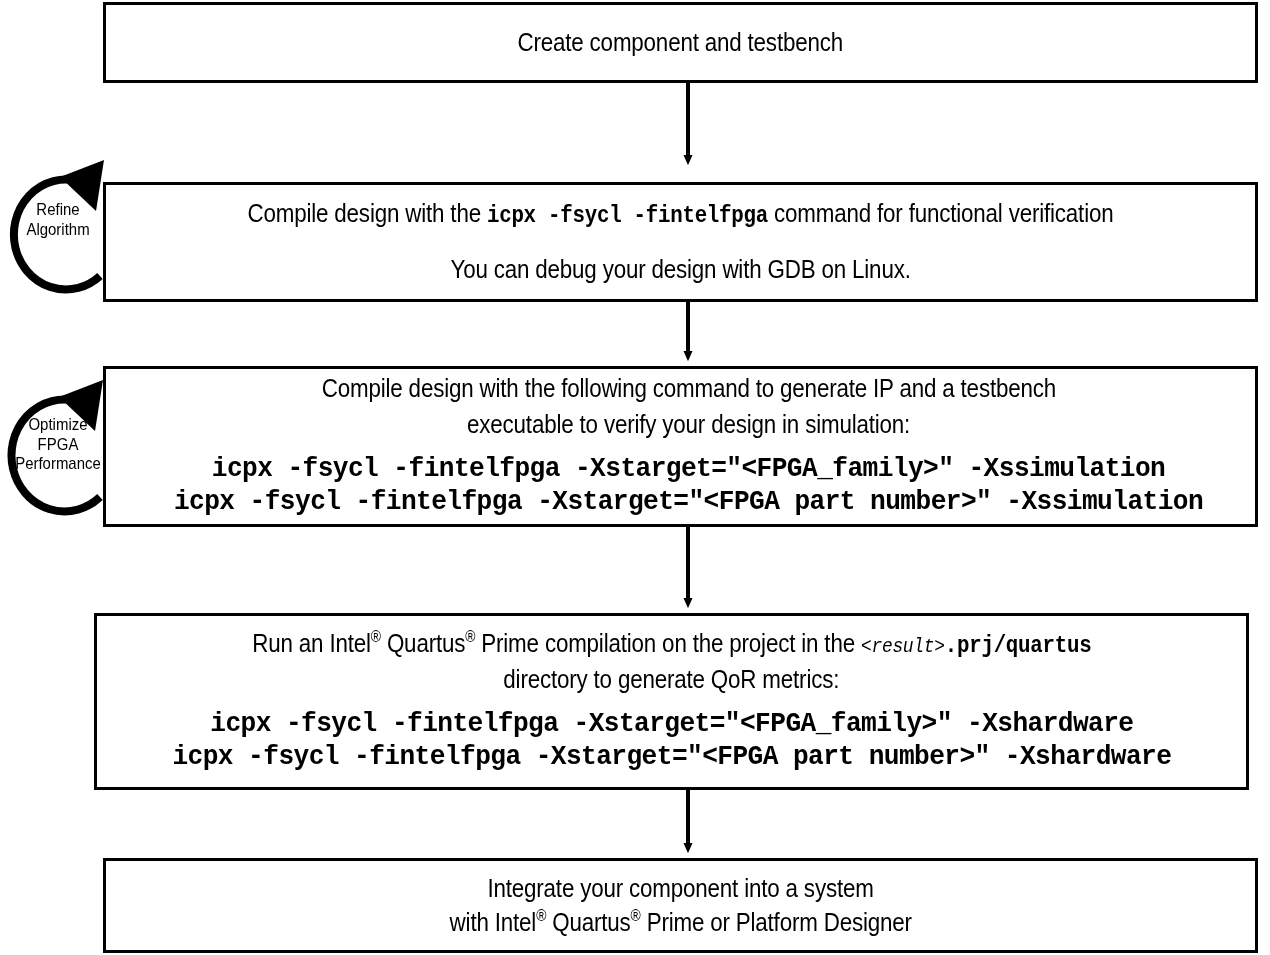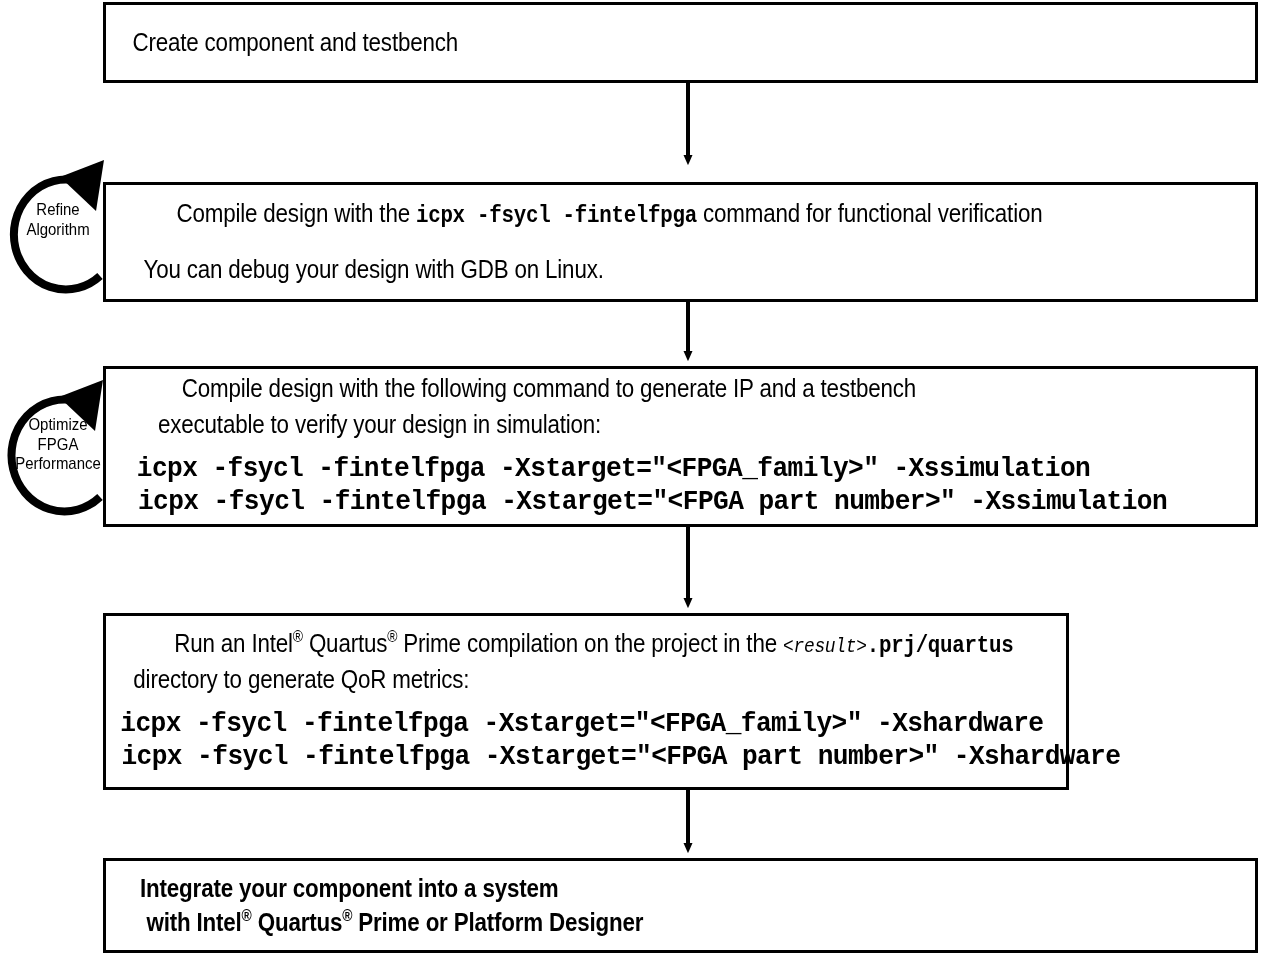--- a/index.html
+++ b/index.html
@@ -24,21 +24,21 @@
     height: 955px;
   }
 
   .box {
     position: absolute;
     box-sizing: border-box;
     border: 3px solid #000000;
     background: #ffffff;
     display: flex;
     flex-direction: column;
-    align-items: flex-start;
+    align-items: center;
     justify-content: center;
     text-align: center;
   }
 
   .line {
     font-size: 26px;
     line-height: 1.12;
     letter-spacing: -0.2px;
     white-space: nowrap;
     font-family: "Liberation Sans", sans-serif;
@@ -79,22 +79,22 @@
   .reg {
     font-size: 0.62em;
     vertical-align: super;
     line-height: 0;
   }
 
   
   #box-create      { left: 103px; top: 2px;   width: 1155px; height: 81px; }
   #box-compile-fn  { left: 103px; top: 182px; width: 1155px; height: 120px; }
   #box-compile-sim { left: 103px; top: 366px; width: 1155px; height: 161px; padding-left: 16px; }
-  #box-quartus     { left: 103px; top: 613px; width: 966px; height: 177px; }
-  #box-integrate   { left: 103px; top: 858px; width: 1155px; height: 95px; font-weight: bold; }
+  #box-quartus     { left: 94px; top: 613px; width: 1155px; height: 177px; }
+  #box-integrate   { left: 103px; top: 858px; width: 1155px; height: 95px; }
 
   .loop-label {
     position: absolute;
     text-align: center;
     font-size: 17px;
     line-height: 1.16;
     font-family: "Liberation Sans", sans-serif;
     transform: scaleX(0.88);
     transform-origin: center center;
     white-space: nowrap;

